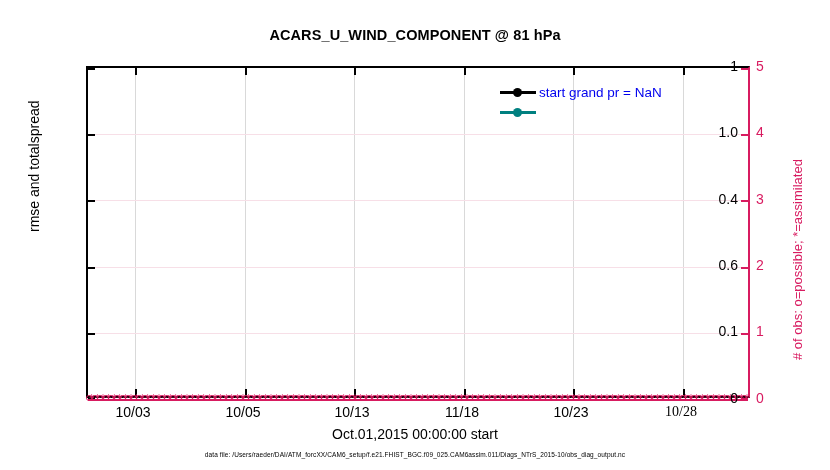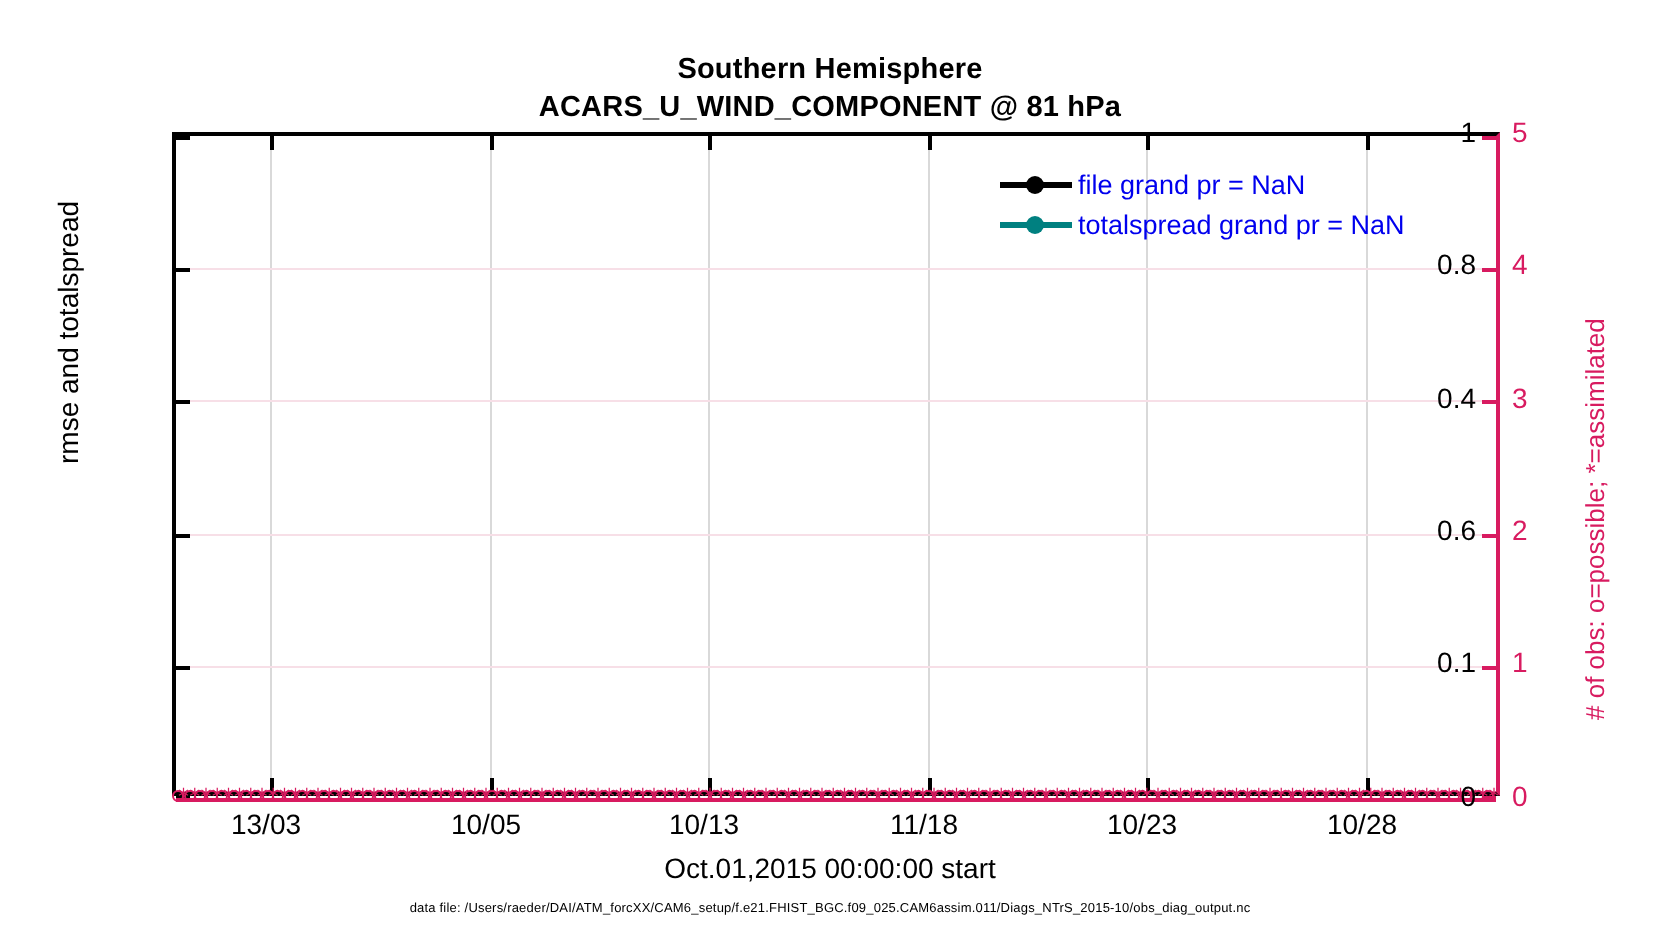--- a/index.html
+++ b/index.html
@@ -246,21 +246,20 @@
     height: 2px;
     background: #d81b60;
   }
 </style>
 </head>
 <body>
 
 <div id="page">
 
   <div id="title-block">
-    <div id="title-line1">Southern Hemisphere</div>
     <div id="title-line2">ACARS_U_WIND_COMPONENT @ 81 hPa</div>
   </div>
 
   <div id="plot-frame">
 
     <div class="vgrid" style="left:47px;"></div>
     <div class="vgrid" style="left:157px;"></div>
     <div class="vgrid" style="left:266px;"></div>
     <div class="vgrid" style="left:376px;"></div>
     <div class="vgrid" style="left:485px;"></div>
@@ -537,52 +536,51 @@
         <span class="obs-circle" style="left: 656.2px; bottom: 0px; border-color: rgb(216, 27, 96);"></span>
         <span class="obs-star" style="left: 659px; bottom: -1px; color: rgb(216, 27, 96);">*</span>
       </div>
 
     <div id="legend" style="left:412px; top:14px;">
       <div class="legend-row">
         <span class="legend-sample">
           <span class="legend-line" style="background:#000000;"></span>
           <span class="legend-dot" style="background:#000000;"></span>
         </span>
-        <span class="legend-text">file grand pr = NaN</span>
+        <span class="legend-text">start grand pr = NaN</span>
       </div>
       <div class="legend-row">
         <span class="legend-sample">
           <span class="legend-line" style="background:#008080;"></span>
           <span class="legend-dot" style="background:#008080;"></span>
         </span>
-        <span class="legend-text">totalspread grand pr = NaN</span>
       </div>
     </div>
   </div>
 
   <div class="ytick-label" style="top:398px;">0</div>
   <div class="ytick-label" style="top:331px;">0.1</div>
   <div class="ytick-label" style="top:265px;">0.6</div>
   <div class="ytick-label" style="top:199px;">0.4</div>
-  <div class="ytick-label" style="top:132px;">0.8</div>
+  <div class="ytick-label" style="top:132px;">1.0</div>
   <div class="ytick-label" style="top:66px;">1</div>
 
   <div class="y2tick-label" style="top:398px;">0</div>
   <div class="y2tick-label" style="top:331px;">1</div>
   <div class="y2tick-label" style="top:265px;">2</div>
   <div class="y2tick-label" style="top:199px;">3</div>
   <div class="y2tick-label" style="top:132px;">4</div>
   <div class="y2tick-label" style="top:66px;">5</div>
 
-  <div class="xtick-label" style="left:133px;">13/03</div>
+  <div class="xtick-label" style="left:133px;">10/03</div>
   <div class="xtick-label" style="left:243px;">10/05</div>
   <div class="xtick-label" style="left:352px;">10/13</div>
   <div class="xtick-label" style="left:462px;">11/18</div>
   <div class="xtick-label" style="left:571px;">10/23</div>
-  <div class="xtick-label" style="left:681px;">10/28</div>
+  <div class="xtick-label" style="left:681px;font-family:Liberation Serif, serif;">10/28</div>
 
   <div id="ylabel-left">rmse and totalspread</div>
   <div id="ylabel-right"># of obs: o=possible; *=assimilated</div>
   <div id="xlabel">Oct.01,2015 00:00:00 start</div>
 
   <div id="footer">data file: /Users/raeder/DAI/ATM_forcXX/CAM6_setup/f.e21.FHIST_BGC.f09_025.CAM6assim.011/Diags_NTrS_2015-10/obs_diag_output.nc</div>
 
 </div>
 
 </body></html>

